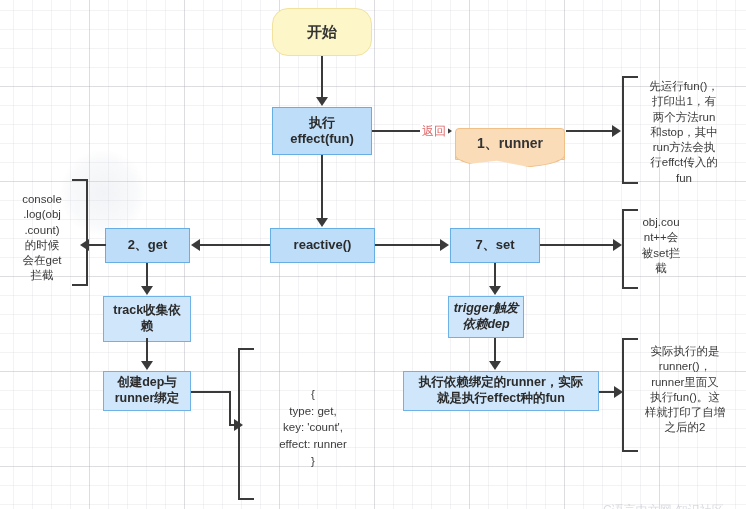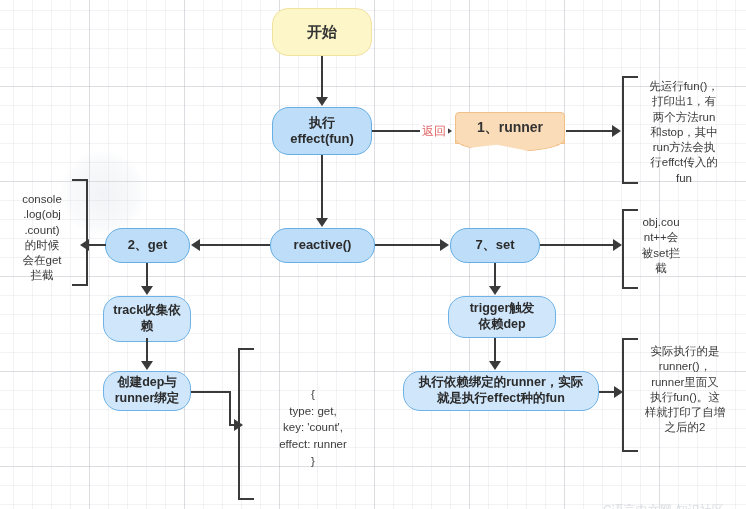--- a/index.html
+++ b/index.html
@@ -31,21 +31,20 @@
     position:absolute;
     box-sizing:border-box;
     display:flex;
     align-items:center;
     justify-content:center;
     text-align:center;
     font-weight:bold;
     color:#2b2b2b;
     line-height:1.25;
     white-space:pre-line;
-    border-radius:17px;
   }
   .blue{
     background:#bdddf8;
     border:1px solid #66aee4;
     font-size:13px;
   }
   .blue-light{
     background:#cfe6fb;
     border:1px solid #6fb2e6;
     font-size:12.5px;
@@ -72,20 +71,21 @@
     height:12px;
     background:#fbdcb8;
     border-left:1px solid #f0c089;
     border-right:1px solid #f0c089;
     border-bottom:1px solid #f0c089;
     border-radius:0 0 50% 50% / 0 0 100% 100%;
     clip-path:polygon(0 0,100% 0,100% 55%,72% 100%,38% 45%,0 80%);
   }
   .banner-orange{
     border-radius:4px 4px 0 0;
+    margin-top:16px;
   }
 
   
   .ln{position:absolute;background:#3a3a3a;}
   .lnh{height:2px;}
   .lnv{width:2px;}
   .arrow-d,.arrow-r,.arrow-l{
     position:absolute;width:0;height:0;
   }
   .arrow-d{border-left:6px solid transparent;border-right:6px solid transparent;border-top:9px solid #3a3a3a;}
@@ -161,21 +161,21 @@
 
   <div class="node blue" style="left:270px; top:228px; width:105px; height:35px;">reactive()</div>
 
   <div class="node blue" style="left:105px; top:228px; width:85px; height:35px;">2、get</div>
 
   <div class="node blue" style="left:450px; top:228px; width:90px; height:35px;">7、set</div>
 
   <div class="node blue-light" style="left:103px; top:296px; width:88px; height:46px;">track收集依
 赖</div>
 
-  <div class="node blue-light" style="left:448px; top:296px; width:108px; height:42px;">trigger触发
+  <div class="node blue-light" style="left:448px; top:296px; width:76px; height:42px;font-style:italic;">trigger触发
 依赖dep</div>
 
   <div class="node blue-light" style="left:103px; top:371px; width:88px; height:40px;">创建dep与
 runner绑定</div>
 
   <div class="node blue-light" style="left:403px; top:371px; width:196px; height:40px;text-align:center;">执行依赖绑定的runner，实际
 就是执行effect种的fun</div>
 
   <div class="ln lnv" style="left:321px; top:56px; height:42px;"></div>
   <div class="arrow-d" style="left:316px; top:97px;"></div>

